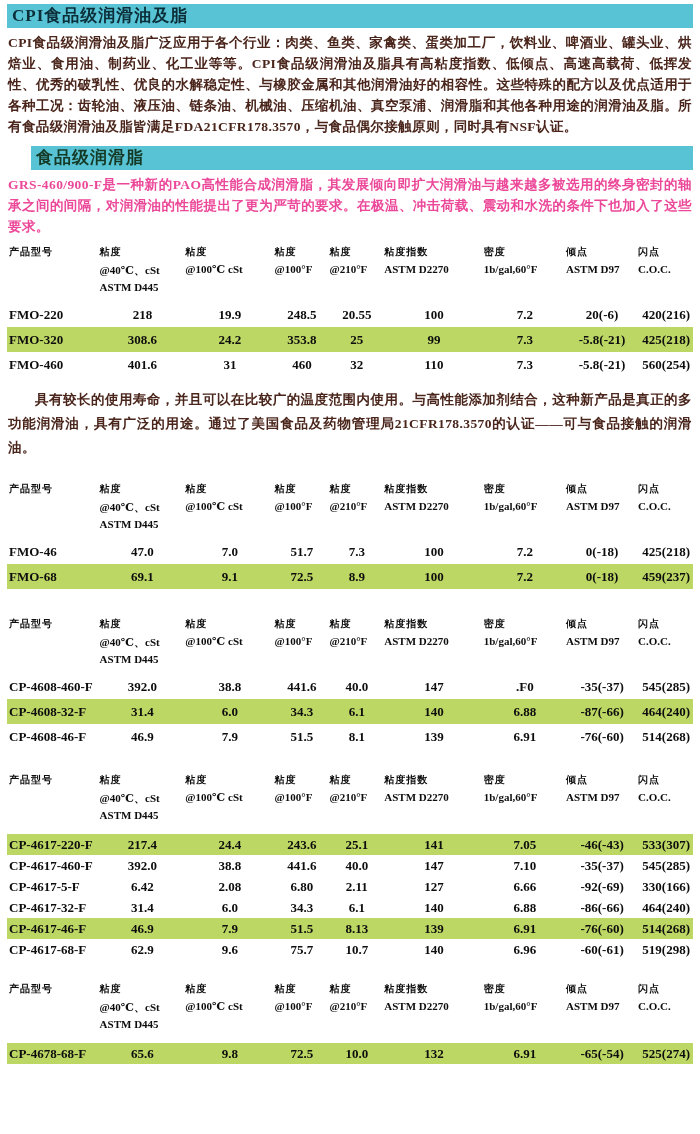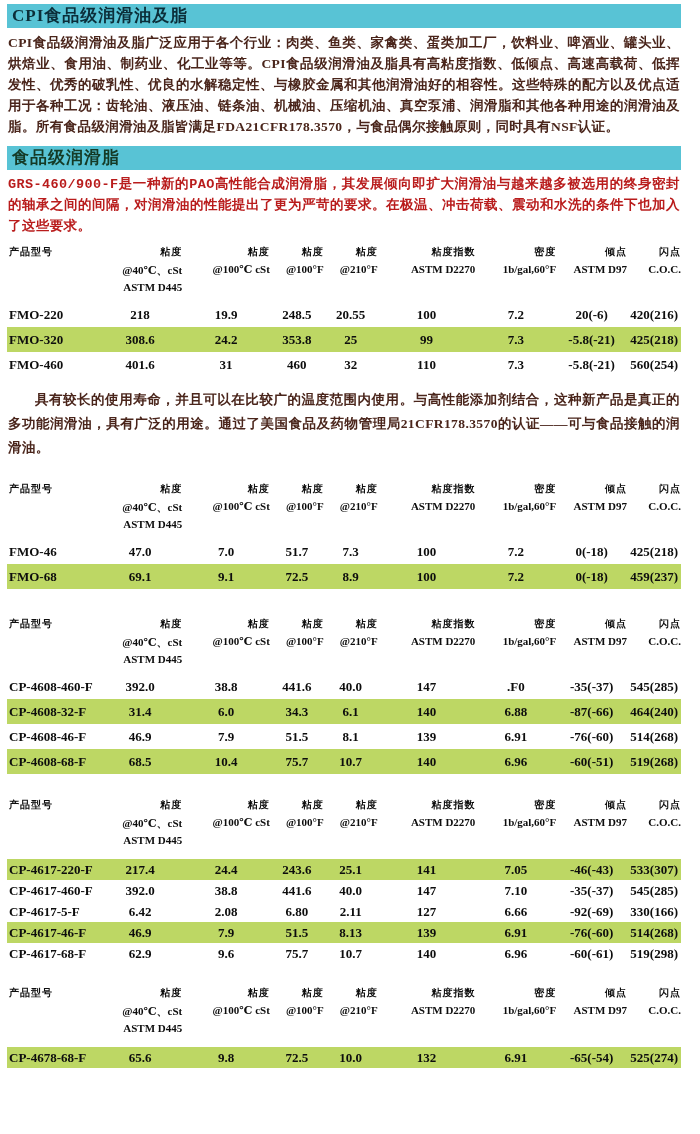--- a/index.html
+++ b/index.html
@@ -6,37 +6,37 @@
     --accent:#58c3d5;
     --hl:#bdd764;
   }
   *{box-sizing:border-box;}
   html,body{margin:0;padding:0;}
   body{
     width:700px;height:1134px;overflow:hidden;background:#ffffff;
     font-family:"Liberation Serif","DejaVu Serif",serif;
     font-weight:bold;color:#0d0d0d;
   }
-  .page{padding:4px 19px 0 7px;width:700px;height:1134px;}
+  .page{padding:4px 7px 0 7px;width:700px;height:1134px;}
   .bar{
     background:var(--accent);height:24px;line-height:24px;
     padding-left:5px;font-size:17px;letter-spacing:1px;color:#0b2e39;
   }
-  .bar.bar-grease{color:#143a26;margin-top:9px;}
+  .bar.bar-grease{color:#143a26;margin-top:9px;margin-left:24px;}
   .para{
     font-size:13.5px;line-height:21px;text-align:justify;
     margin:4px 1px 0 1px;letter-spacing:0.4px;
   }
   .para.red{color:#4a251b;}
-  .para.green{color:#b91c1c;font-family:Liberation Mono, monospace;}
+  .para.green{color:#ec4899;}
   .para.mid{color:#4a251b;line-height:24px;text-indent:2em;margin-top:11px;margin-bottom:16px;}
   .tbl{width:100%;}
   .tbl table{width:100%;border-collapse:collapse;table-layout:fixed;}
   .tbl th,.tbl td{padding:0;font-weight:bold;}
-  .tbl thead th{vertical-align:top;text-align:right;padding-top:6px;padding-bottom:9px;}
+  .tbl thead th{vertical-align:top;text-align:left;padding-top:6px;padding-bottom:9px;}
   .tbl thead th:first-child{text-align:left;padding-left:2px;}
   .tbl .h1{font-size:10px;letter-spacing:1px;}
   .tbl .h2{font-size:11px;margin-top:4px;letter-spacing:0;}
   .tbl .h3{font-size:11px;margin-top:3px;letter-spacing:0;}
   .tbl td{font-size:13px;text-align:center;height:25px;}
   .tbl td:first-child{text-align:left;padding-left:2px;}
   .tbl td:last-child{text-align:right;padding-right:3px;}
   .tbl tr.hl{background:var(--hl);}
   .tbl.compact td{height:21px;}
   .tbl.compact thead th{padding-bottom:13px;}
@@ -320,31 +320,20 @@
             <td>CP-4608-46-F</td>
             <td>46.9</td>
             <td>7.9</td>
             <td>51.5</td>
             <td>8.1</td>
             <td>139</td>
             <td>6.91</td>
             <td>-76(-60)</td>
             <td>514(268)</td>
           </tr>
-          <tr class="hl">
-            <td>CP-4608-68-F</td>
-            <td>68.5</td>
-            <td>10.4</td>
-            <td>75.7</td>
-            <td>10.7</td>
-            <td>140</td>
-            <td>6.96</td>
-            <td>-60(-51)</td>
-            <td>519(268)</td>
-          </tr>
         </tbody>
       </table>
     </div>
 
   <div class="tbl compact" id="tbl-3">
       <table>
         <colgroup>
           <col class="c0">
           <col class="c1">
           <col class="c2">
@@ -422,20 +411,31 @@
             <td>CP-4617-5-F</td>
             <td>6.42</td>
             <td>2.08</td>
             <td>6.80</td>
             <td>2.11</td>
             <td>127</td>
             <td>6.66</td>
             <td>-92(-69)</td>
             <td>330(166)</td>
           </tr>
+          <tr>
+            <td>CP-4617-32-F</td>
+            <td>31.4</td>
+            <td>6.0</td>
+            <td>34.3</td>
+            <td>6.1</td>
+            <td>140</td>
+            <td>6.88</td>
+            <td>-86(-66)</td>
+            <td>464(240)</td>
+          </tr>
           <tr class="hl">
             <td>CP-4617-46-F</td>
             <td>46.9</td>
             <td>7.9</td>
             <td>51.5</td>
             <td>8.13</td>
             <td>139</td>
             <td>6.91</td>
             <td>-76(-60)</td>
             <td>514(268)</td>

